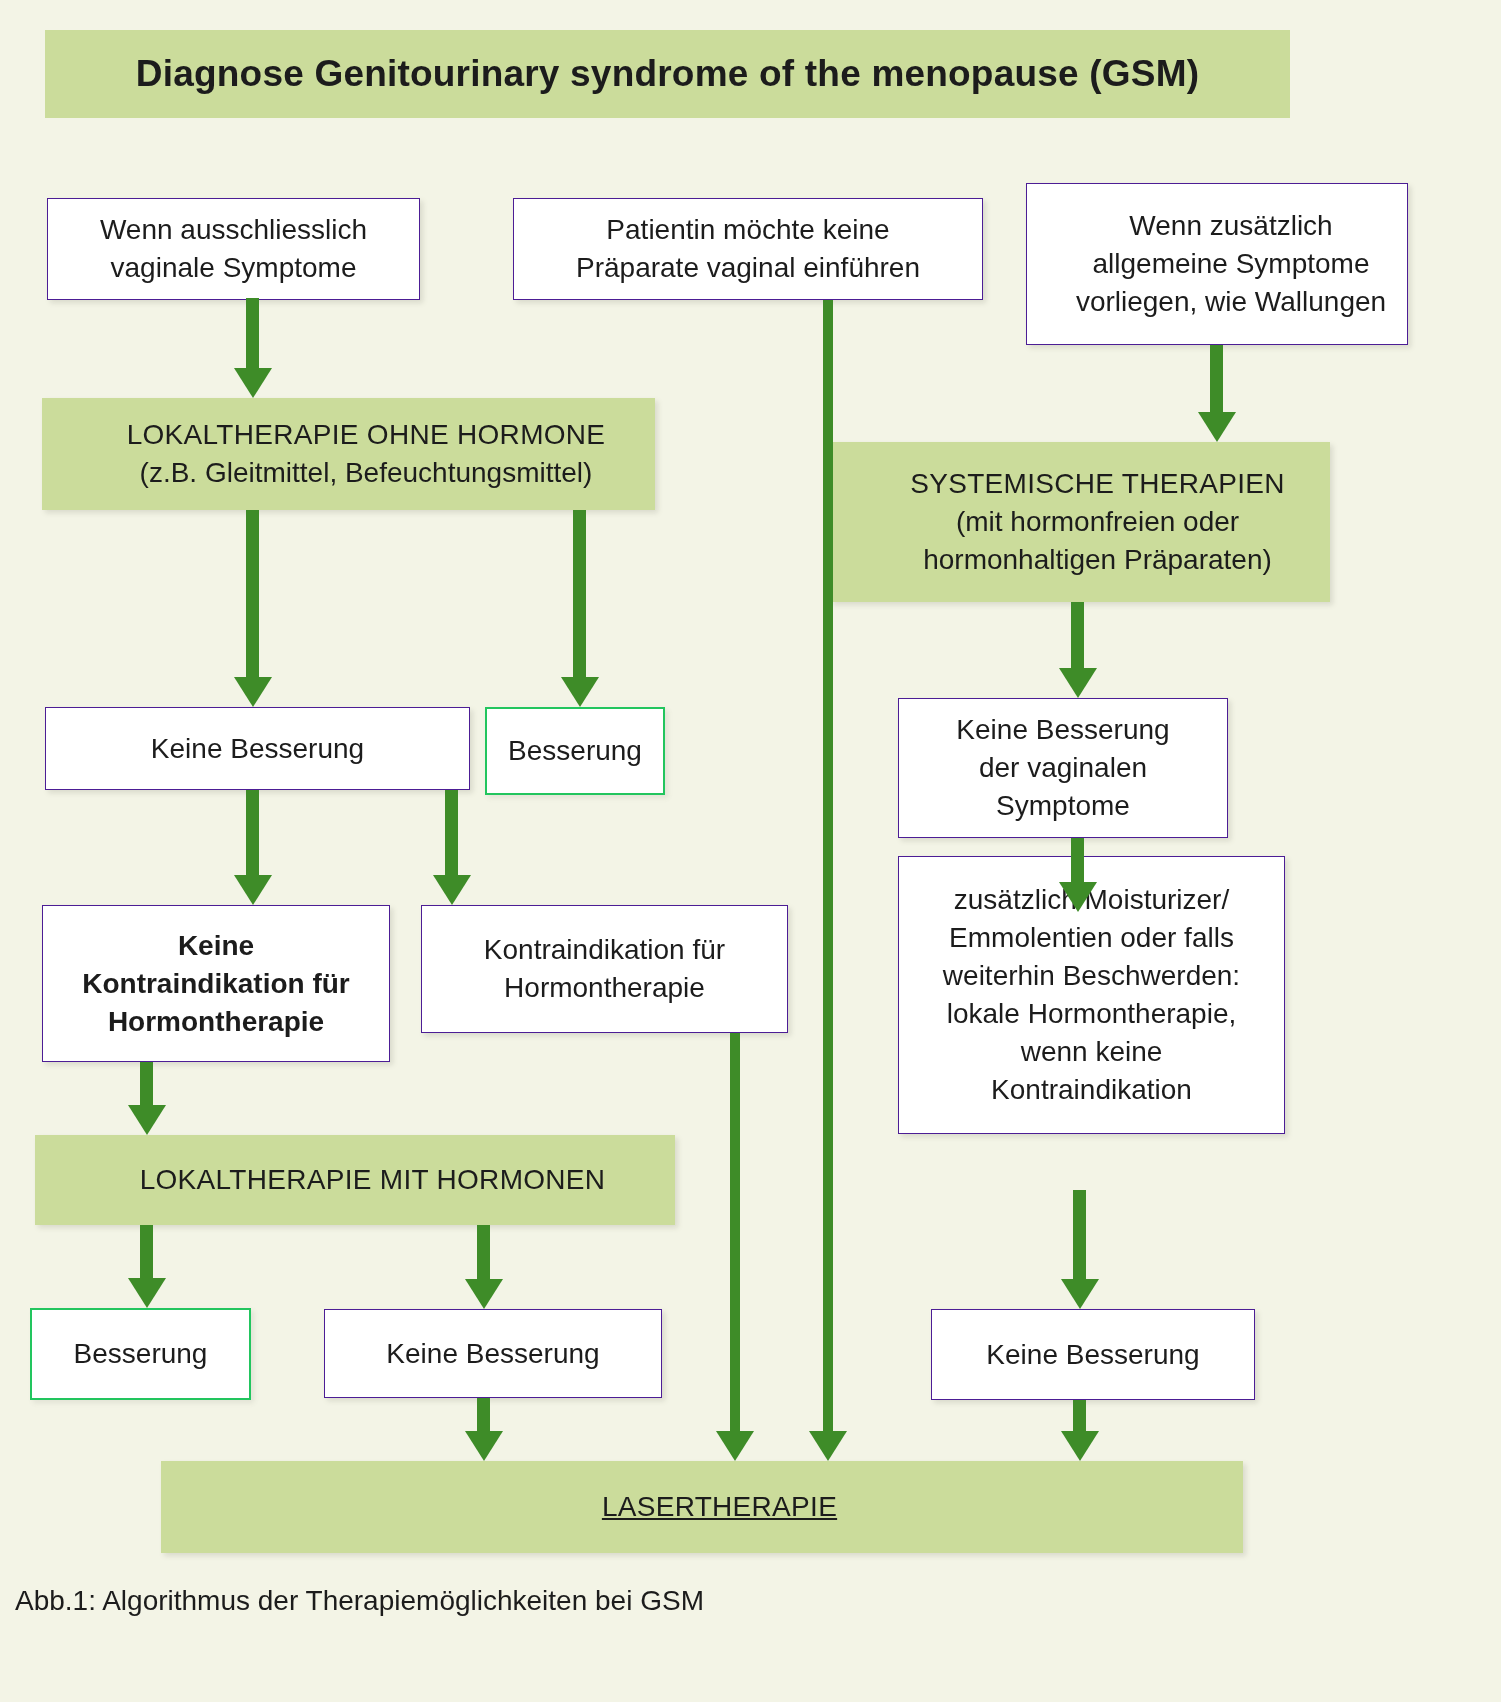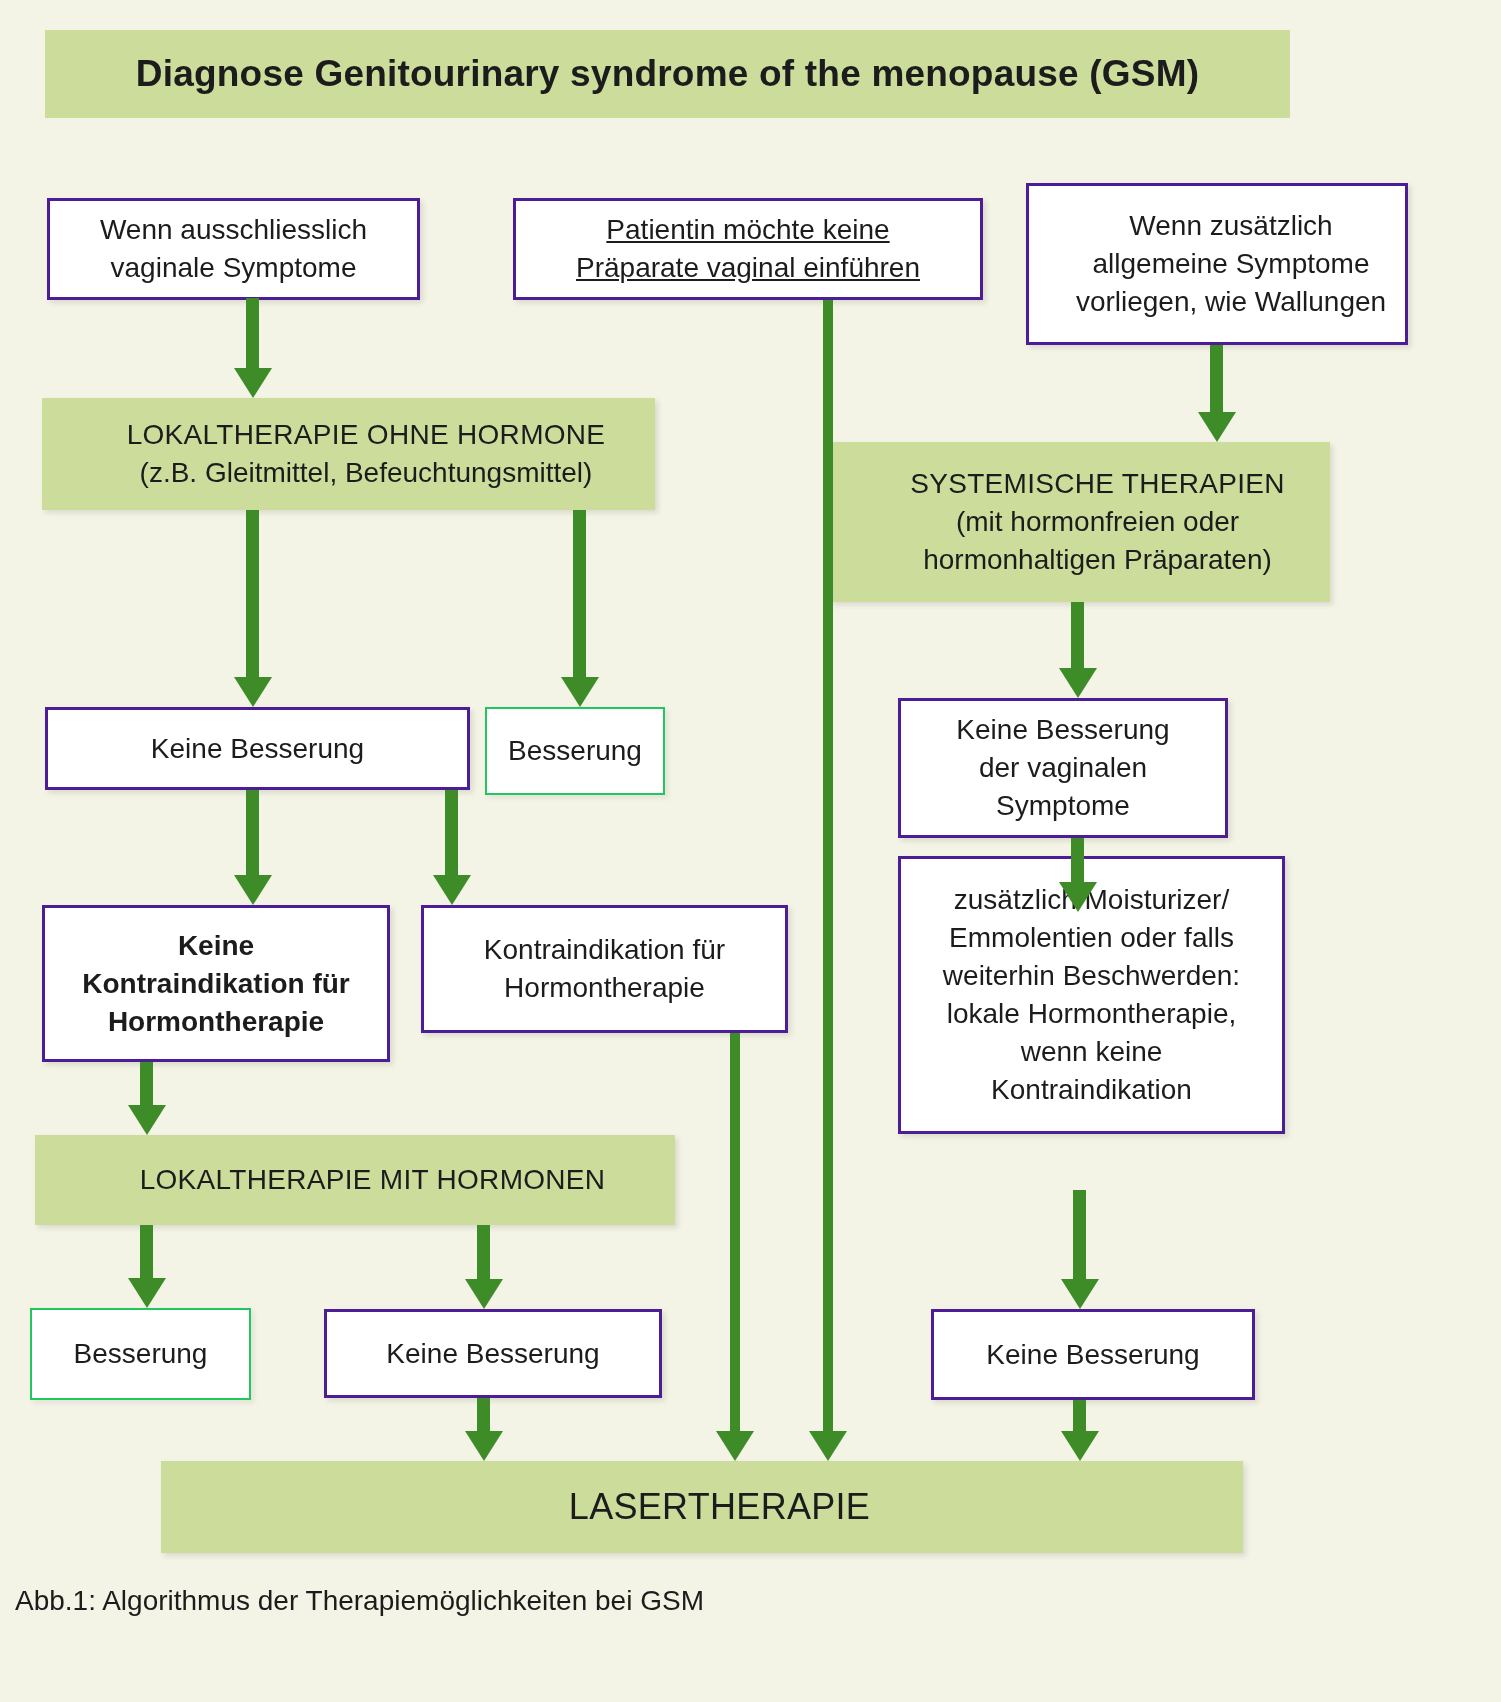--- a/index.html
+++ b/index.html
@@ -5,21 +5,21 @@
   html,body{margin:0;padding:0;background:#f3f4e6;}
   .canvas{
     position:relative;width:1501px;height:1702px;background:#f3f4e6;
     font-family:"Liberation Sans",sans-serif;color:#1c1c1c;overflow:hidden;
   }
   .box{
     position:absolute;display:flex;flex-direction:column;justify-content:center;
     align-items:center;text-align:center;box-sizing:border-box;
     font-size:28px;line-height:38px;
   }
-  .white{background:#ffffff;border:3px solid #4c1d95;box-shadow:3px 3px 5px rgba(110,110,95,0.18);}
+  .white{background:#ffffff;border:1px solid #4c1d95;box-shadow:3px 3px 5px rgba(110,110,95,0.18);}
   .green{background:#cbdc9b;box-shadow:3px 3px 5px rgba(110,110,95,0.18);padding-left:35px;}
   .outline{background:#ffffff;border:2px solid #22c55e;box-shadow:3px 3px 5px rgba(110,110,95,0.12);}
   .titlebar{
     position:absolute;left:45px;top:30px;width:1245px;height:88px;
     background:#cbdc9b;display:flex;align-items:center;justify-content:center;
     font-size:37px;font-weight:600;letter-spacing:0.2px;
   }
   .caps{letter-spacing:0.3px;}
   .arrow{position:absolute;width:13px;background:#3e8c28;}
   .arrow::after{
@@ -38,21 +38,21 @@
 
   <div class="titlebar">
     <span>Diagnose Genitourinary syndrome of the menopause (GSM)</span>
   </div>
 
   <div class="box white" style="left:47px;top:198px;width:373px;height:102px;">
     <span class="ln">Wenn ausschliesslich</span>
     <span class="ln">vaginale Symptome</span>
   </div>
 
-  <div class="box white" style="left:513px;top:198px;width:470px;height:102px;text-decoration:underline;">
+  <div class="box white" style="left:513px;top:198px;width:470px;height:102px;">
     <span class="ln">Patientin möchte keine</span>
     <span class="ln">Präparate vaginal einführen</span>
   </div>
 
   <div class="box white" style="left:1026px;top:183px;width:382px;height:162px;padding-left:28px;">
     <span class="ln">Wenn zusätzlich</span>
     <span class="ln">allgemeine Symptome</span>
     <span class="ln">vorliegen, wie Wallungen</span>
   </div>
 
@@ -110,21 +110,21 @@
     <span class="ln">weiterhin Beschwerden:</span>
     <span class="ln">lokale Hormontherapie,</span>
     <span class="ln">wenn keine</span>
     <span class="ln">Kontraindikation</span>
   </div>
 
   <div class="box white" style="left:931px;top:1309px;width:324px;height:91px;">
     <span class="ln">Keine Besserung</span>
   </div>
 
-  <div class="box green" style="left:161px;top:1461px;width:1082px;height:92px;font-size:36px;">
+  <div class="box green" style="left:161px;top:1461px;width:1082px;height:92px;font-size:28px;text-decoration:underline;">
     <span class="ln caps">LASERTHERAPIE</span>
   </div>
 
   <div class="arrow" style="left:246px;top:298px;height:70px;"></div>
   <div class="arrow" style="left:246px;top:510px;height:167px;"></div>
   <div class="arrow" style="left:573px;top:510px;height:167px;"></div>
   <div class="arrow" style="left:246px;top:790px;height:85px;"></div>
   <div class="arrow" style="left:445px;top:790px;height:85px;"></div>
   <div class="arrow" style="left:140px;top:1062px;height:43px;"></div>
   <div class="arrow" style="left:140px;top:1225px;height:53px;"></div>

